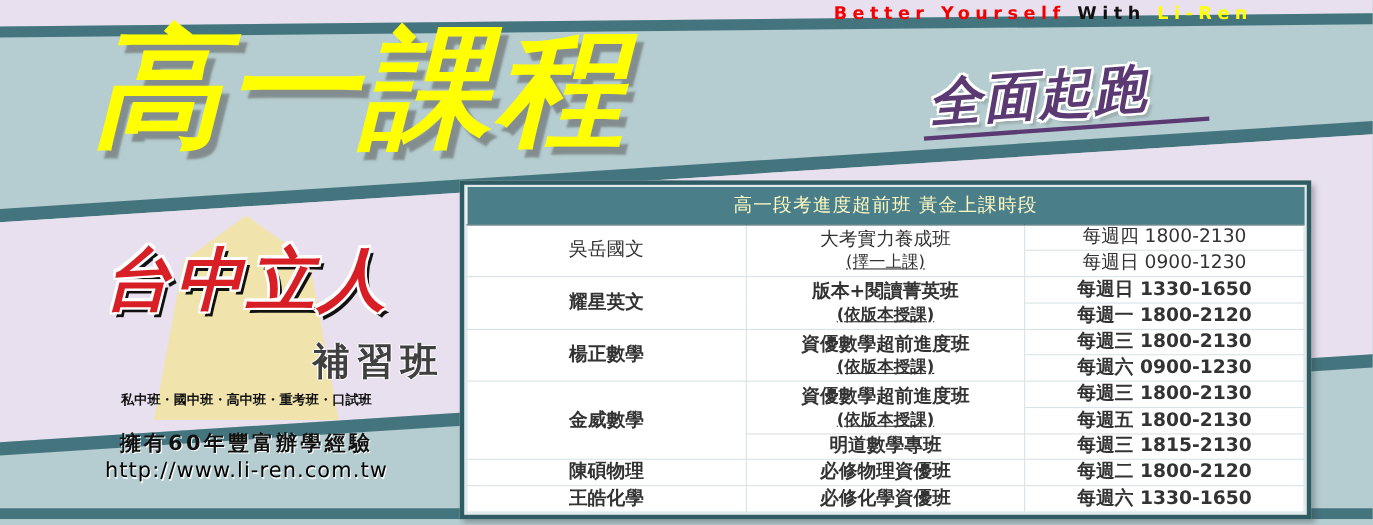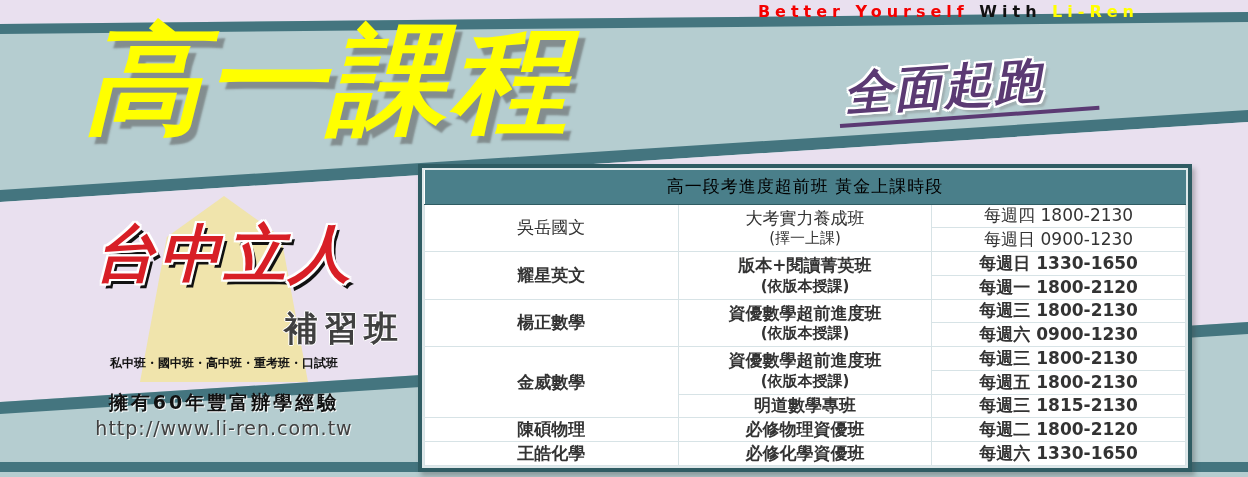--- a/index.html
+++ b/index.html
@@ -88,50 +88,50 @@
     position:relative; z-index:2; margin-top:3px;
     font-size:12px; font-weight:bold; color:#111; letter-spacing:0px;
   }
   .logo-exp {
     position:relative; z-index:2; margin-top:18px;
     font-size:19px; font-weight:bold; color:#111; letter-spacing:3px;
     text-shadow:1px 1px 0 rgba(255,255,255,.9);
   }
   .logo-url {
     position:relative; z-index:2; margin-top:1px;
-    font-size:19px; font-weight:normal; color:#404040; letter-spacing:1px;
+    font-size:19px; font-weight:normal; color:#000000; letter-spacing:1px;
     font-family:"DejaVu Sans","Liberation Sans",sans-serif;
     text-shadow:1px 1px 0 rgba(255,255,255,.9);
   }
 
   
   .table-frame {
     position:absolute; left:418px; top:164px; width:774px; height:308px;
     background:#dfe8ea; border:4px solid #2f5c63; z-index:5;
     box-shadow:3px 4px 5px rgba(60,60,60,.35);
     padding:2px;
   }
   table.sched {
     width:100%; height:100%; border-collapse:collapse;
     background:#ffffff; table-layout:fixed;
   }
   table.sched th.hdr {
-    background:#4a7f8a; color:#000000; font-weight:normal;
+    background:#4a7f8a; color:#fef9c3; font-weight:normal;
     font-size:17px; height:34px; letter-spacing:1px;
     border-bottom:1px solid #2f5c63;
   }
   table.sched td {
     border:1px solid #d7e3e6;
     text-align:center; vertical-align:middle;
     font-size:17px; line-height:1.25; color:#333;
   }
   td.c-teacher { width:148px; border-right:1px solid #cfdde0; }
   td.c-course  { width:255px; border-right:1px solid #cfdde0;margin-top:10px; }
   td.c-time    { }
-  .sub { font-size:15px; }
+  .sub { font-size:15px;text-decoration:underline; }
 
   
   .k-black  { color:#333333; }
   .k-purple { color:#7d3fa4; }
   .k-red    { color:#c00000; }
   .k-green  { color:#16a85a; }
   .k-blue   { color:#2e9bd8; }
   .k-orange { color:#f57b20; }
   .k-purple,.k-red,.k-green,.k-blue,.k-orange { font-weight:bold; }
 </style>

